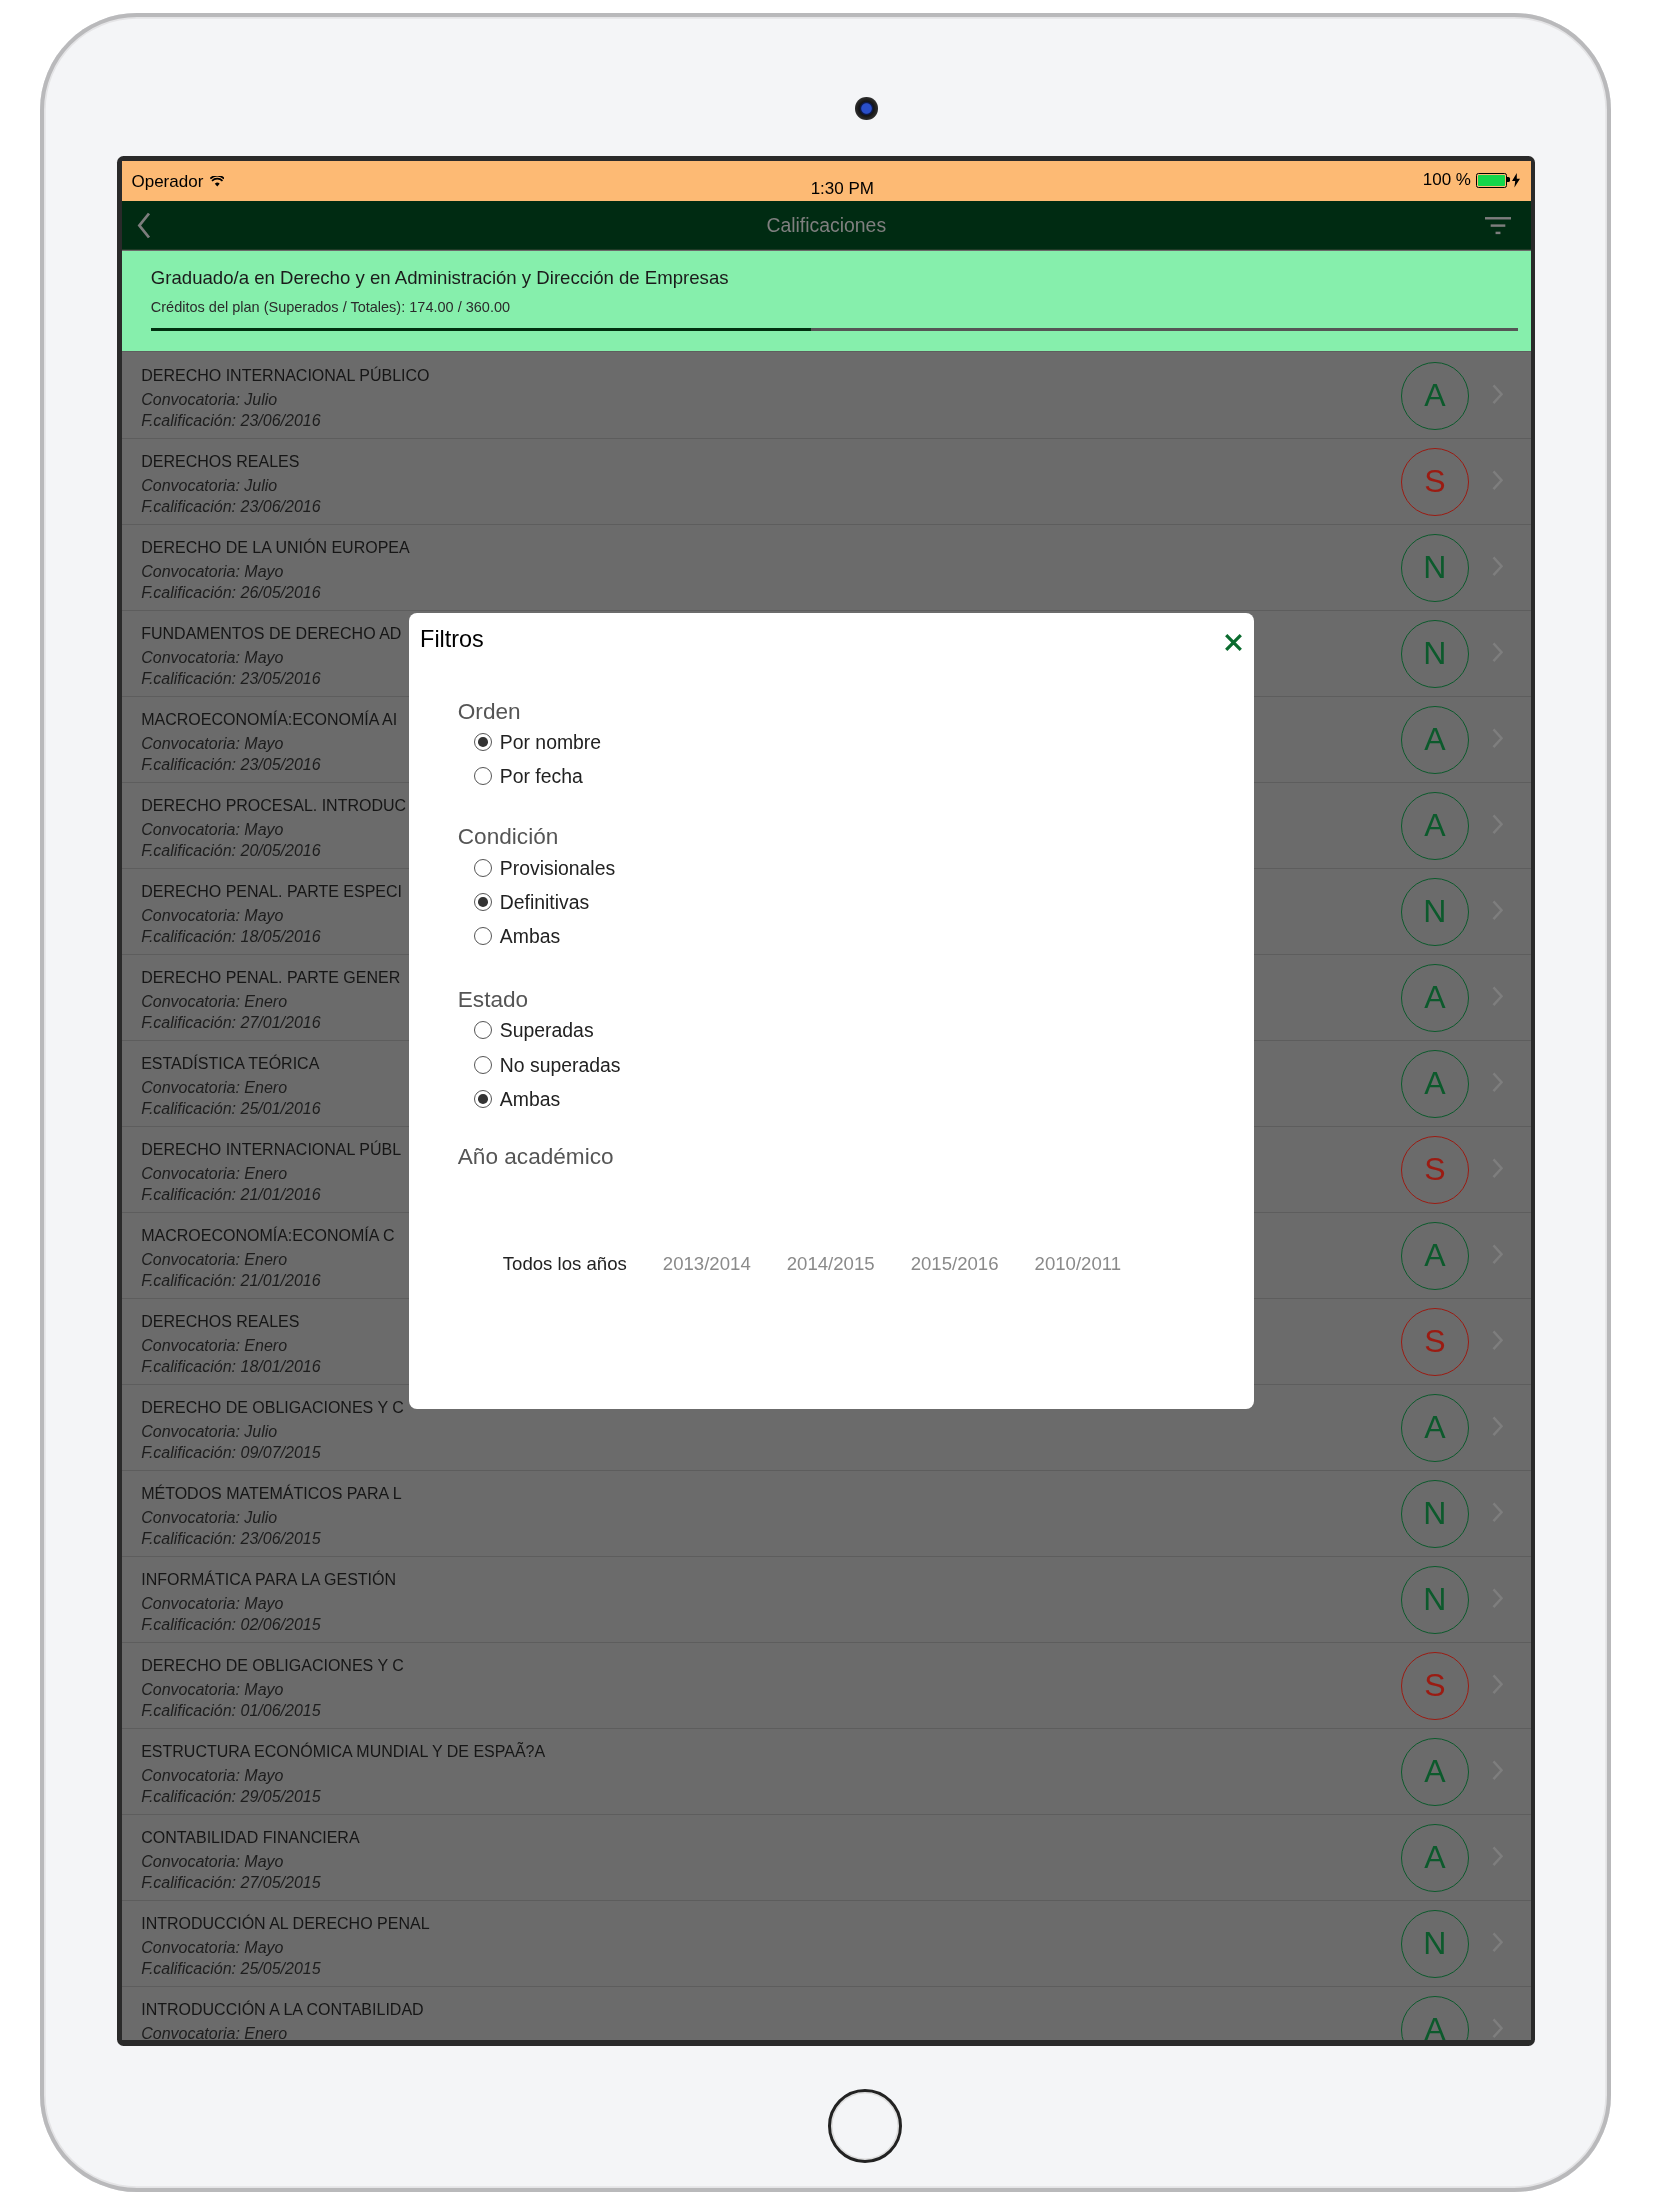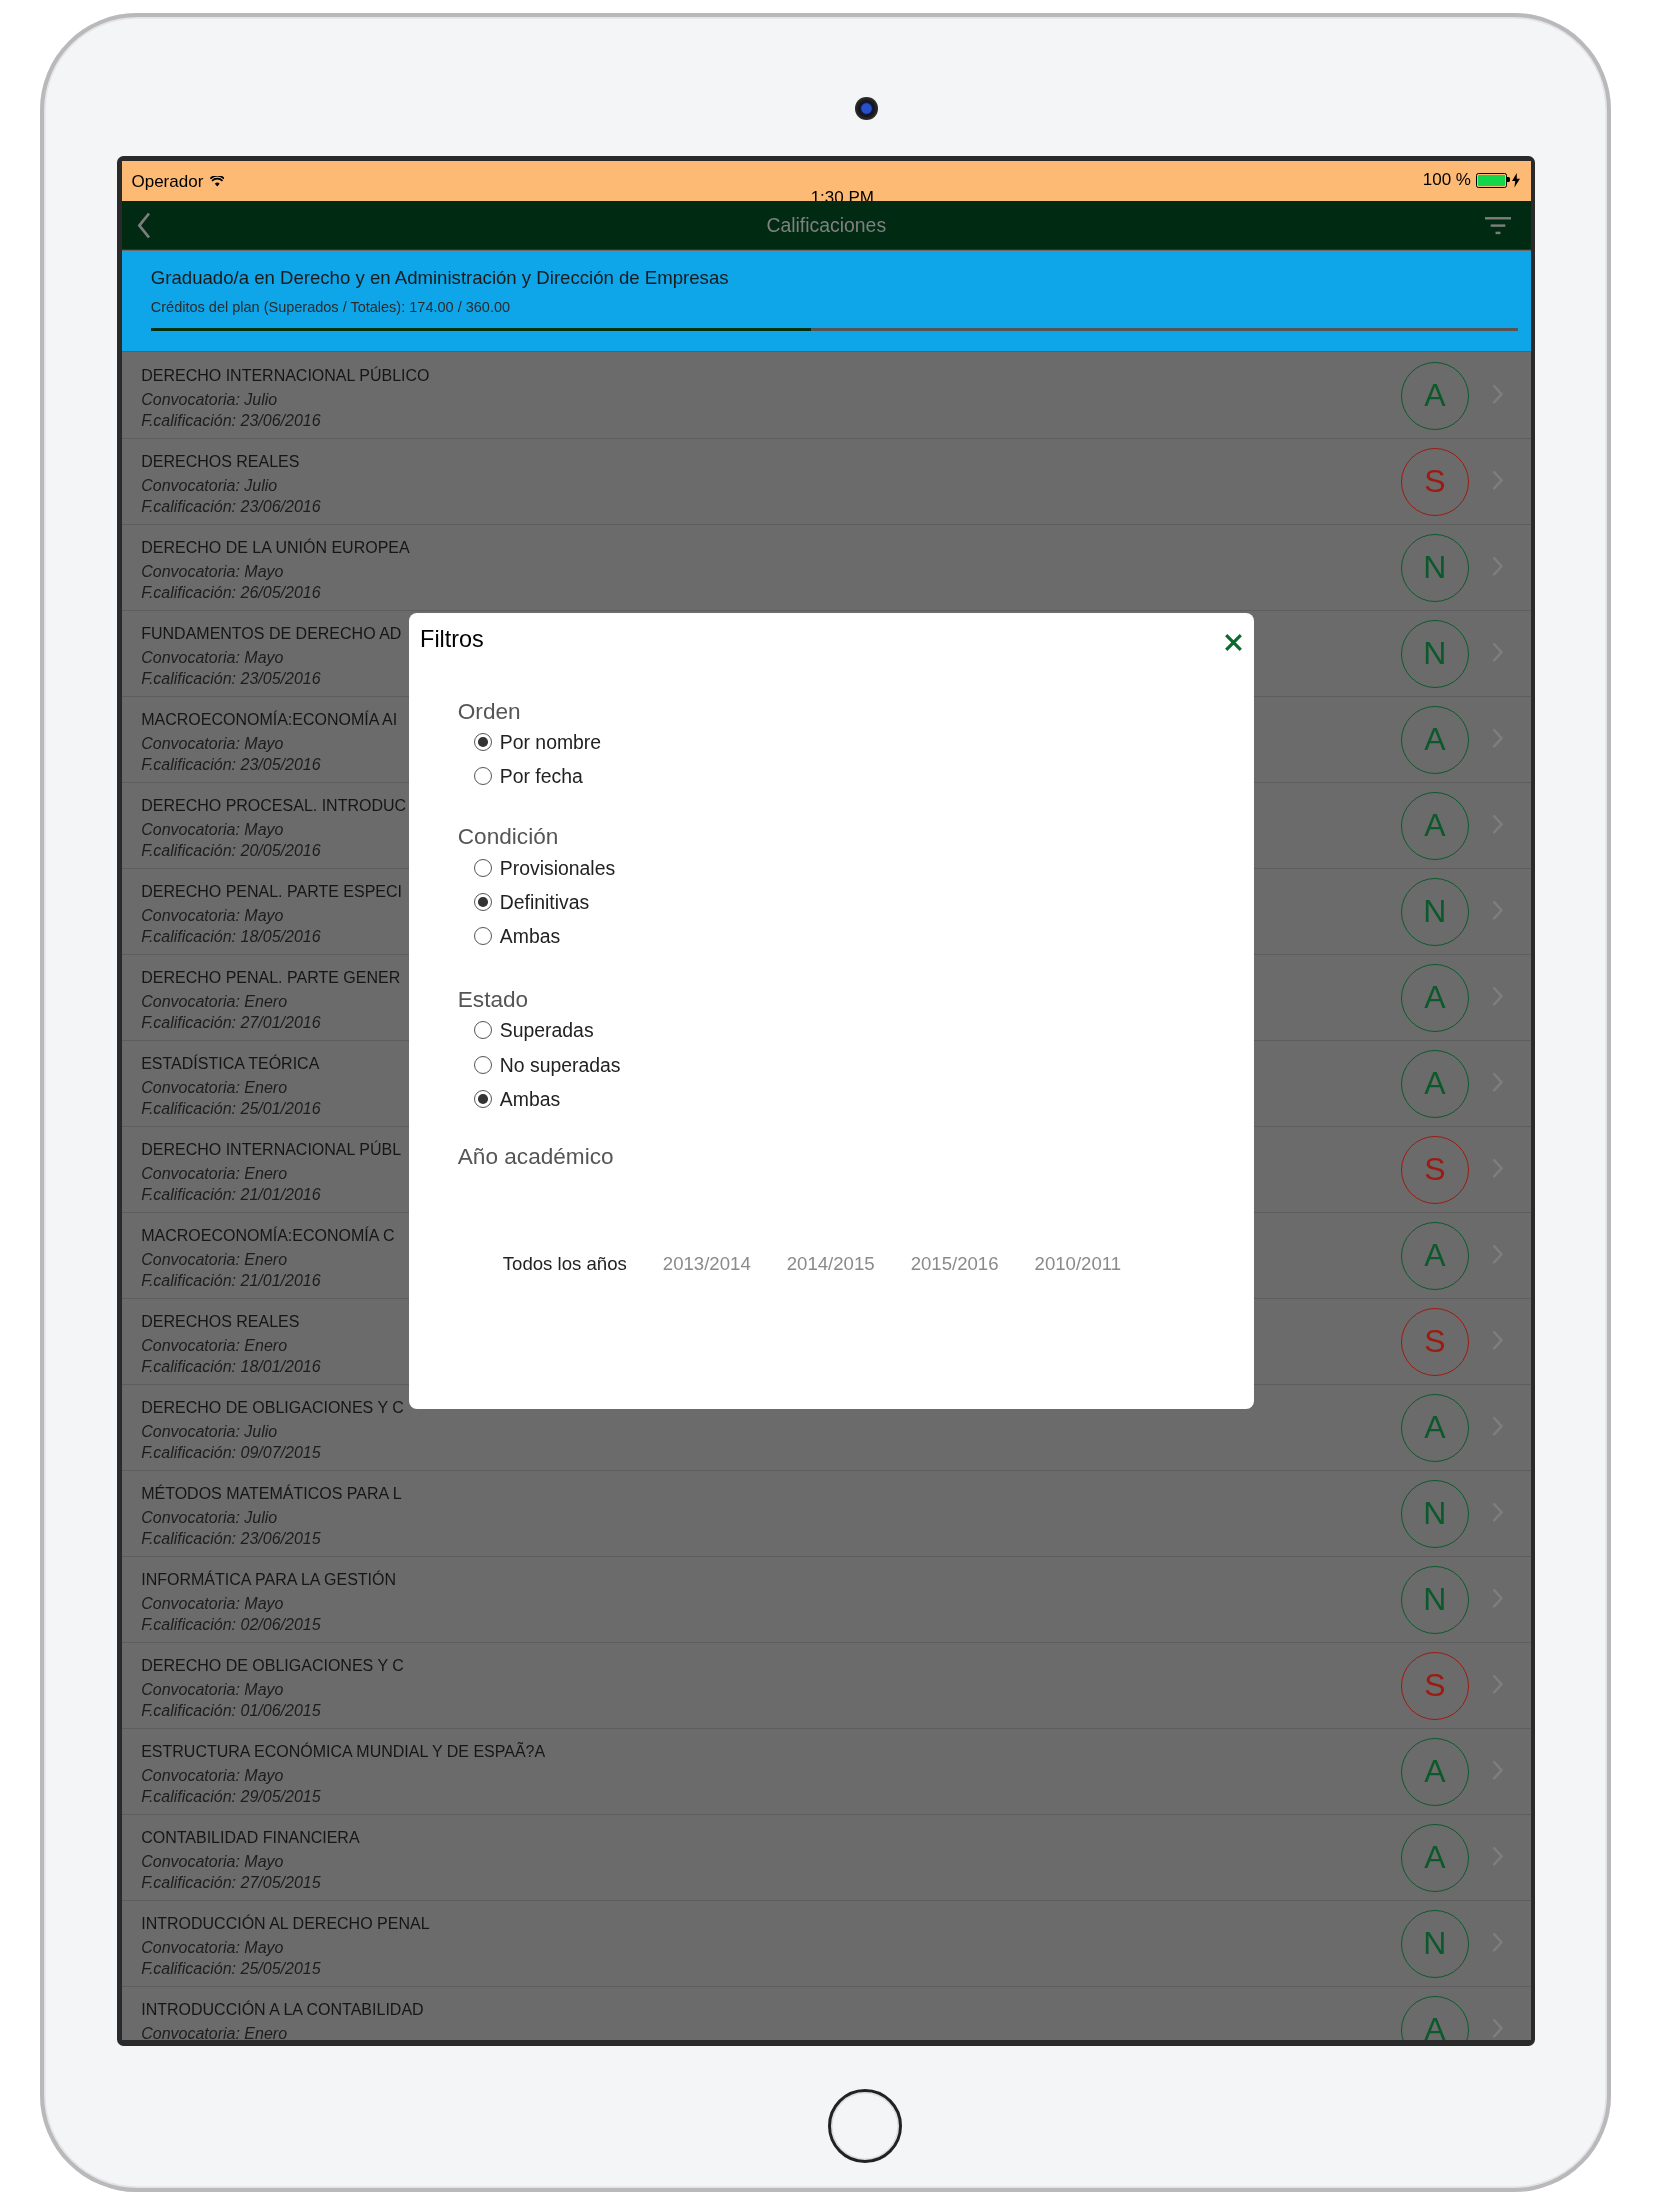--- a/index.html
+++ b/index.html
@@ -4,30 +4,30 @@
 <style>
   html, body { margin:0; padding:0; }
   body { width:1653px; height:2205px; background:#ffffff; position:relative; overflow:hidden; font-family:"Liberation Sans", sans-serif; }
   .device { position:absolute; left:40px; top:13px; width:1571px; height:2179px; background:#f4f5f7; border-radius:97px; box-shadow: inset 0 0 0 4px #b9b9bb, inset 0 0 0 5.7px #e4e4e6; }
   .camera { position:absolute; left:815px; top:84px; width:22.6px; height:22.6px; border-radius:50%; background:radial-gradient(circle at 50% 50%, #2a4fc9 0 4.8px, #0c1c5a 5.7px, #151515 7.3px, #2e2e2e 11.3px); }
   .home { position:absolute; left:788px; top:2076px; width:74px; height:74px; border-radius:50%; border:3.2px solid #222; box-sizing:border-box; background:#f4f5f7; box-shadow: inset 0 0 0 1.6px #ddd; }
   .screen { position:absolute; left:117px; top:156px; width:1418px; height:1890px; background:#2a2a2a; border-radius:6.5px; overflow:hidden; }
   .screen-inner { position:absolute; left:4.8px; top:4.8px; width:1409px; height:1879px; background:#6b6b6b; overflow:hidden; }
   .statusbar { position:absolute; left:0; top:0; width:100%; height:40px; background:#fdba74; color:#000; font-size:17px; }
   .statusbar .left { position:absolute; left:9.7px; top:11.3px; display:flex; align-items:center; gap:6.5px; }
-  .statusbar .center { position:absolute; left:0; right:0; top:27px; text-align:center;padding-left:32px; }
+  .statusbar .center { position:absolute; left:0; right:0; top:18px; text-align:center;padding-left:32px; }
   .statusbar .right { position:absolute; right:11.3px; top:9.7px; display:flex; align-items:center; gap:4.8px; }
   .battery { width:27.4px; height:11.3px; border:1.6px solid #000; border-radius:2.4px; padding:0.8px; position:relative; }
   .battery .fill { width:100%; height:100%; background:#14d64a; border-radius:0.8px; }
   .battery:after { content:""; position:absolute; right:-4px; top:3.2px; width:2.4px; height:4.8px; background:#000; border-radius:0 1.6px 1.6px 0; }
   .navbar { position:absolute; left:0; top:40px; width:100%; height:48px; background:#002b12; border-bottom:1.6px solid #1f3a26; }
   .navbar .title { position:absolute; left:0; right:0; top:13.7px; text-align:center; color:#7f7f7f; font-size:19.4px; }
   .navbar .back { position:absolute; left:11.3px; top:9.7px; width:24px; height:31px; }
   .navbar .filter { position:absolute; right:19.4px; top:16px; width:26px; height:18px; }
-  .header { position:absolute; left:0; top:90px; width:100%; height:100px; background:#0ea5e9; border-bottom:1.6px solid #5e5e5e; }
+  .header { position:absolute; left:0; top:90px; width:100%; height:100px; background:#86efac; border-bottom:1.6px solid #5e5e5e; }
   .header .plan { position:absolute; left:29px; top:16px; font-size:18.6px; color:#1b1b1b; }
   .header .credits { position:absolute; left:29px; top:48px; font-size:14.5px; color:#2b2b2b; }
   .progress { position:absolute; left:29px; top:77px; width:1367px; height:3.2px; background:#555; }
   .progress .fill { height:100%; background:#00300f; }
   .list { position:absolute; left:0; top:192px; width:100%; }
   .row { position:relative; height:86px; border-bottom:1.6px solid #5d5d5d; box-sizing:border-box; }
   .row .name { position:absolute; left:19.4px; top:14.5px; font-size:16px; color:#161616; white-space:nowrap; }
   .row .conv, .row .date { position:absolute; left:19.4px; font-size:16px; font-style:italic; color:#1d1d1d; }
   .row .conv { top:38px; }
   .row .date { top:59px; }

